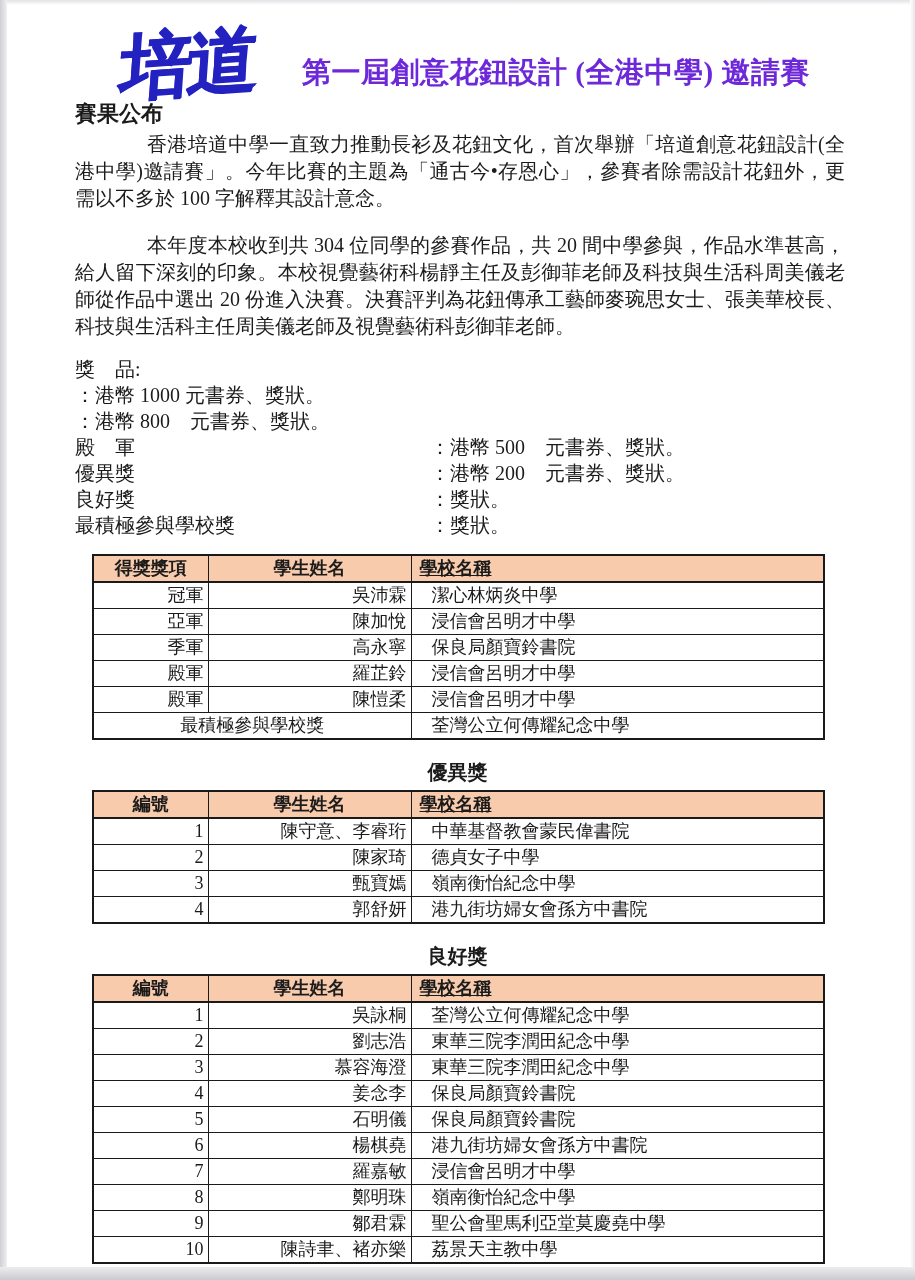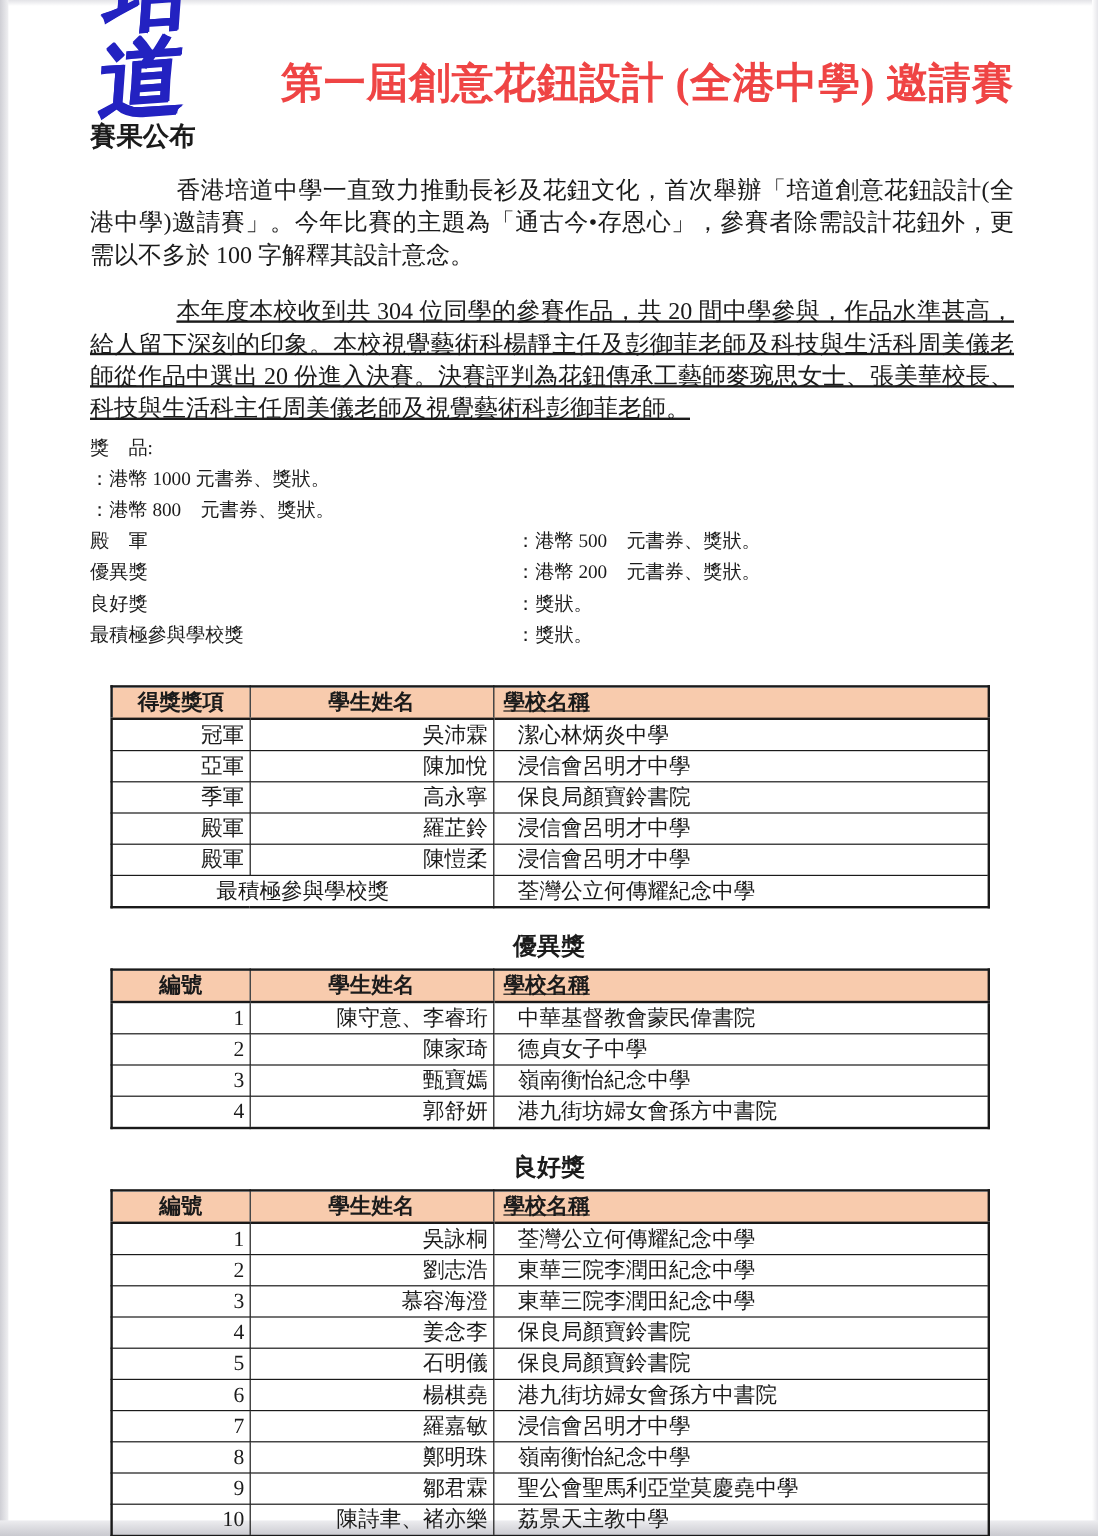--- a/index.html
+++ b/index.html
@@ -19,31 +19,31 @@
 
   .content { position:absolute; left:75px; top:20px; width:770px; }
 
   .header-row { display:flex; justify-content:center; align-items:flex-end; height:80px; padding-left:10px; }
   .logo {
     font-size:72px; font-weight:bold; color:#2322c1; line-height:1;
     transform:rotate(-4deg) skewX(-8deg);
     letter-spacing:-5px; margin-right:8px;
     text-shadow:1px 0 0 #2322c1, 0 1px 0 #2322c1;
   }
-  .title { font-size:35px; font-weight:bold; color:#ef4444; margin-bottom:7px; letter-spacing:0.5px; white-space:nowrap;margin-left:40px; }
+  .title { font-size:29px; font-weight:bold; color:#6d28d9; margin-bottom:7px; letter-spacing:0.5px; white-space:nowrap;margin-left:40px; }
   .subtitle { font-weight:bold; font-size:22px; line-height:28px; margin-right:70px; }
 
   .body-para {
     font-size:20px; line-height:27px; text-align:justify;
     text-indent:3.6em; margin:0;
   }
-  .para-1 { margin-top:18px; margin-bottom:20px; }
-  .para-2 { margin-bottom:6px;text-decoration:underline; }
-
-  .prizes { font-size:16px; }
+  .para-1 { margin-top:3px; margin-bottom:20px; }
+  .para-2 { margin-bottom:16px; }
+
+  .prizes { font-size:20px; }
   .prizes-heading { line-height:26px; white-space:pre; }
   .prize-row { display:flex; line-height:26px; }
   .prize-label { width:355px; white-space:pre; }
   .prize-value { white-space:pre; }
 
   .rtable {
     border-collapse:collapse; table-layout:fixed;
     margin-left:17px; width:731px; font-size:18px;
     border:2px solid #1a1a1a;
   }
@@ -57,21 +57,21 @@
     text-align:center;
   }
   .rtable thead th.h-school { text-align:left; padding-left:8px;text-decoration:underline; }
   .rtable col.col-0 { width:115px; }
   .rtable col.col-1 { width:203px; }
   .rtable col.col-2 { width:413px; }
   .rtable td.c0, .rtable td.c1 { text-align:right; }
   .rtable td.c2 { text-align:left; padding-left:20px; }
   .rtable td.merged-label { text-align:center; }
 
-  .t1 { margin-top:28px; }
+  .t1 { margin-top:16px; }
   .section-title { text-align:center; font-weight:bold; font-size:20px; line-height:28px; margin-top:18px; margin-bottom:4px; width:731px; margin-left:17px; }
 </style>
 </head>
 <body>
 
 <div class="edge-top"></div>
 <div class="edge-left"></div>
 <div class="edge-right"></div>
 <div class="edge-bottom"></div>
 

